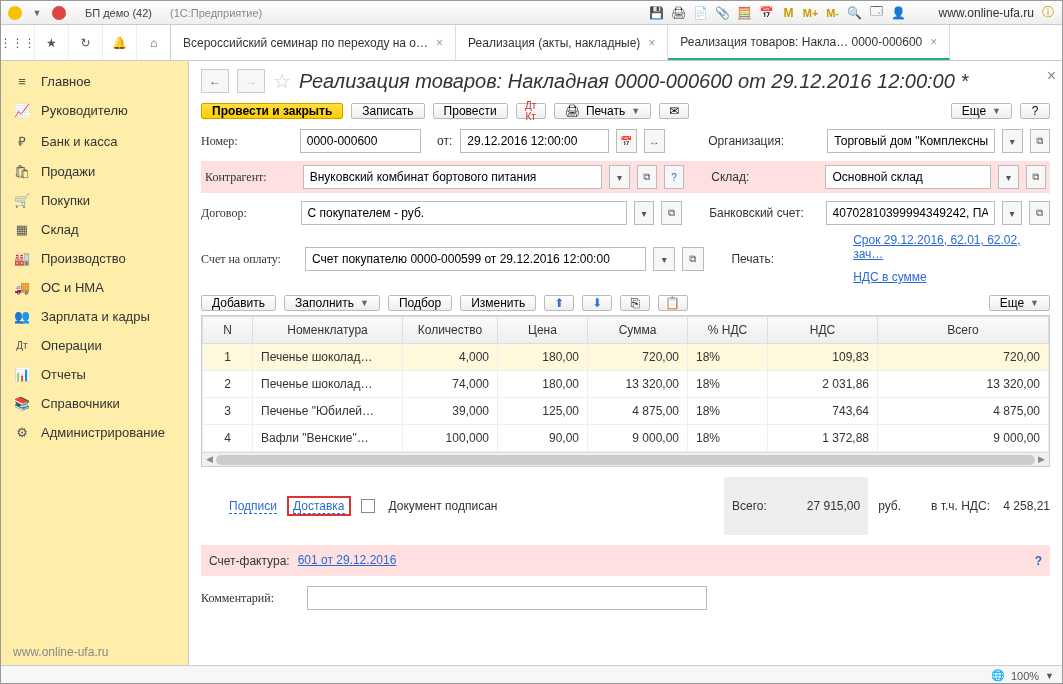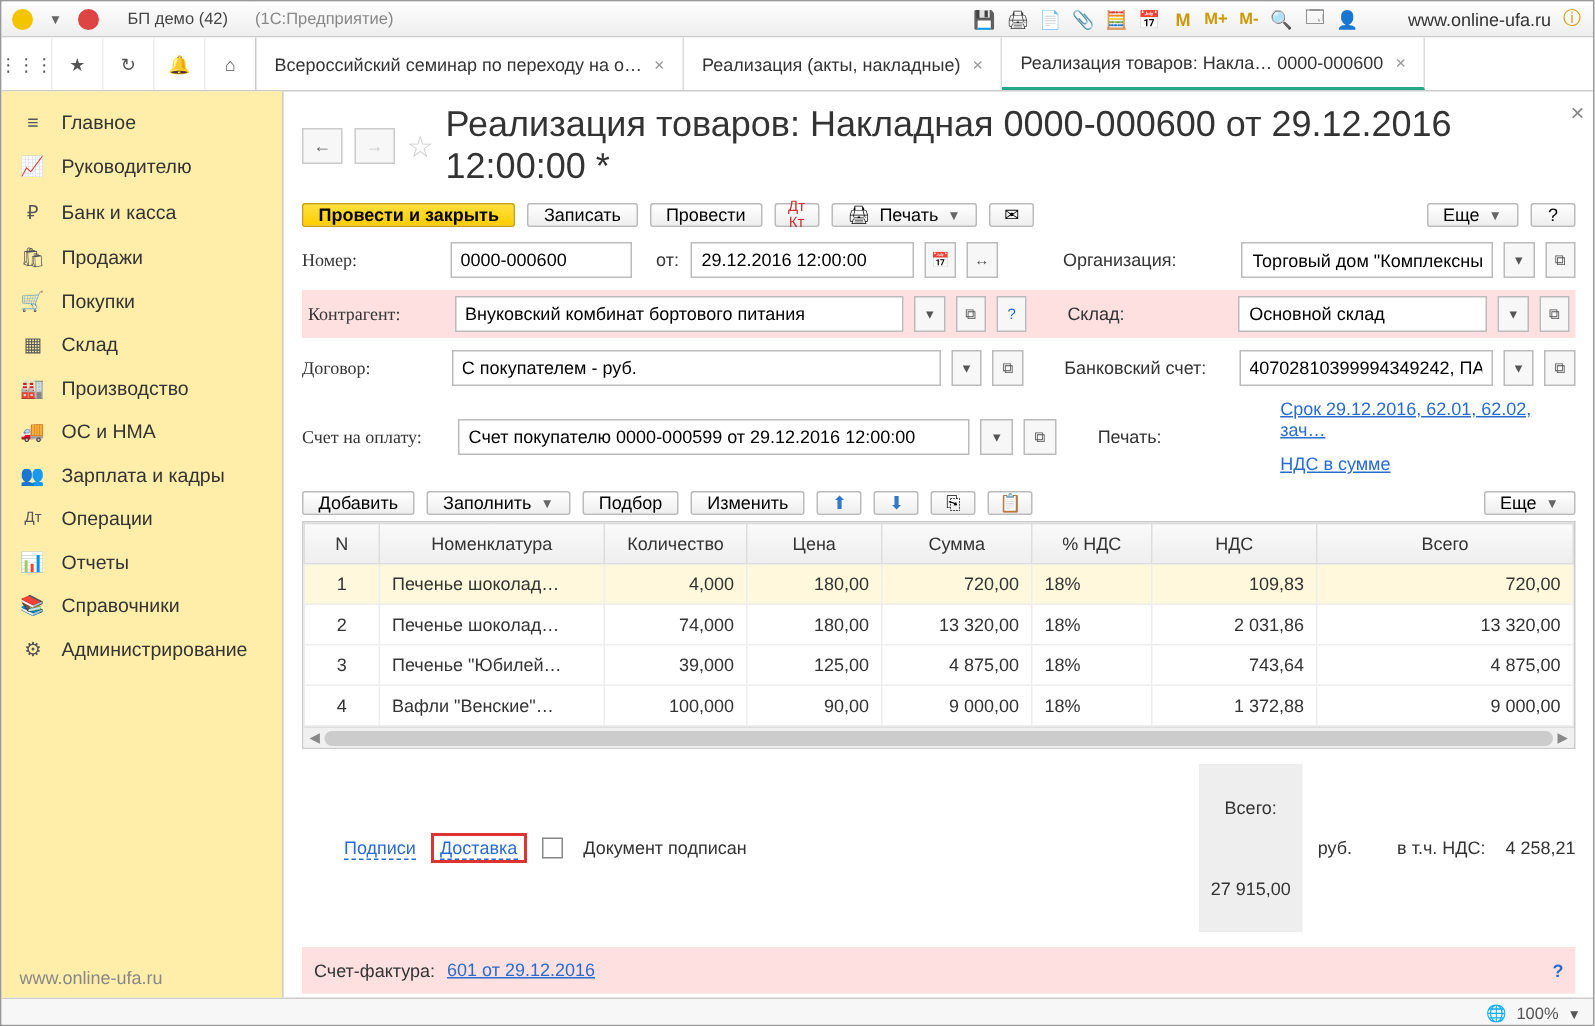--- a/index.html
+++ b/index.html
@@ -22,21 +22,21 @@
 .layout { display: flex; height: calc(684px - 24px - 36px - 20px); }
 .sidebar { width: 188px; background: #ffeeaa; border-right: 1px solid #ccc; padding-top: 6px; display: flex; flex-direction: column; }
 .sbitem { display: flex; align-items: center; gap: 10px; padding: 7px 12px; color: #333; font-size: 13px; cursor: pointer; }
 .sbitem .sic { width: 18px; text-align: center; color: #555; }
 .sbfoot { margin-top: auto; padding: 6px 12px; color: #888; font-size: 12px; }
 
 .main { flex: 1; overflow: auto; padding: 8px 12px 4px 12px; position: relative; }
 .header-row { display: flex; align-items: center; gap: 8px; margin-bottom: 10px; }
 .navarrow { width: 28px; height: 24px; border: 1px solid #ccc; background: #f7f7f7; display: inline-flex; align-items: center; justify-content: center; color: #666; }
 .star { color: #ccc; font-size: 20px; }
-.page-title { font-size: 24px; color: #333; }
+.page-title { font-size: 20px; color: #333; font-style: italic; }
 .close-x { position: absolute; right: 6px; top: 6px; color: #888; font-size: 16px; cursor: pointer; }
 
 .toolbar { display: flex; align-items: center; gap: 8px; margin-bottom: 10px; }
 .btn { height: 16px; padding: 0 10px; border: 1px solid #bbb; background: linear-gradient(#fff,#eee); display: inline-flex; align-items: center; gap: 6px; cursor: pointer; font-size: 12px; border-radius: 2px; }
 .btn.primary { background: linear-gradient(#ffe040,#ffcc00); border-color: #caa200; font-weight: bold; }
 .btn.icon { width: 30px; justify-content: center; padding: 0; }
 .btn .dd { font-size: 9px; color: #666; }
 
 .form-row { display: flex; align-items: center; gap: 8px; margin-bottom: 8px; }
 .form-row.hl { background: #ffe0e0; padding: 4px 4px; }
@@ -53,21 +53,21 @@
 table.grid { width: 100%; border-collapse: collapse; font-size: 12px; }
 table.grid th { background: linear-gradient(#fafafa,#eee); border: 1px solid #ddd; padding: 6px 8px; font-weight: normal; color: #333; text-align: center; }
 table.grid td { border: 1px solid #eee; padding: 6px 8px; }
 table.grid tr.sel td { background: #fff8dc; }
 .num { text-align: right; }
 .ctr { text-align: center; }
 .hscroll { height: 14px; background: #f0f0f0; border-top: 1px solid #ddd; position: relative; }
 .hscroll .thumb { position: absolute; left: 14px; right: 14px; top: 2px; height: 10px; background: #ccc; border-radius: 5px; }
 
 .totals { display: flex; align-items: center; gap: 10px; margin-top: 10px; margin-left: 28px; }
-.totals .box { background: #eee; padding: 22px 8px; flex-direction: column; }
+.totals .box { background: #eee; padding: 22px 8px; }
 .redbox { border: 2px solid #d33; padding: 1px 4px; }
 .checkbox { width: 14px; height: 14px; border: 1px solid #888; display: inline-block; vertical-align: middle; margin-right: 4px; }
 
 .invoice-row { background: #ffe0e0; padding: 8px; display: flex; align-items: center; gap: 8px; margin-top: 10px; }
 .q { color: #2a6bd0; font-weight: bold; margin-left: auto; }
 
 .statusbar { height: 20px; border-top: 1px solid #ccc; background: #f7f7f7; display: flex; align-items: center; justify-content: flex-end; padding: 0 8px; font-size: 11px; color: #555; gap: 6px; }
 .col-right { display: flex; flex-direction: column; gap: 8px; }
 </style>
 </head>

